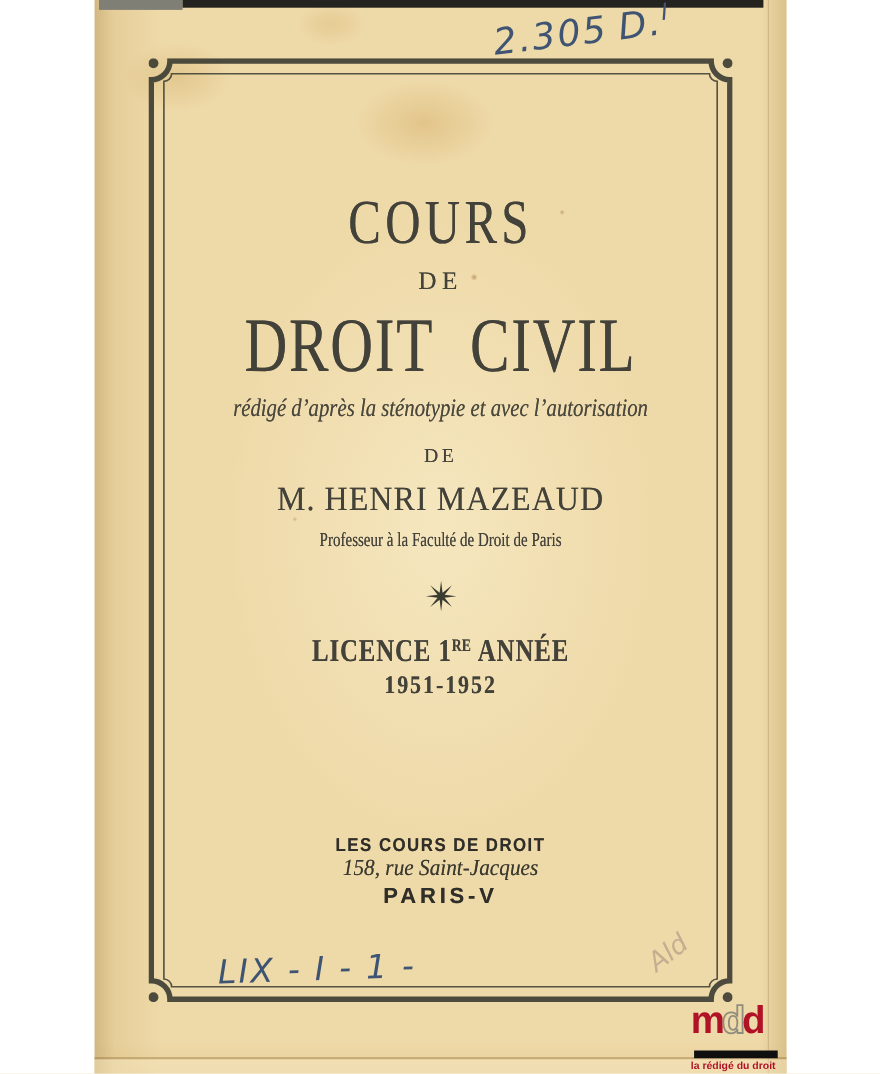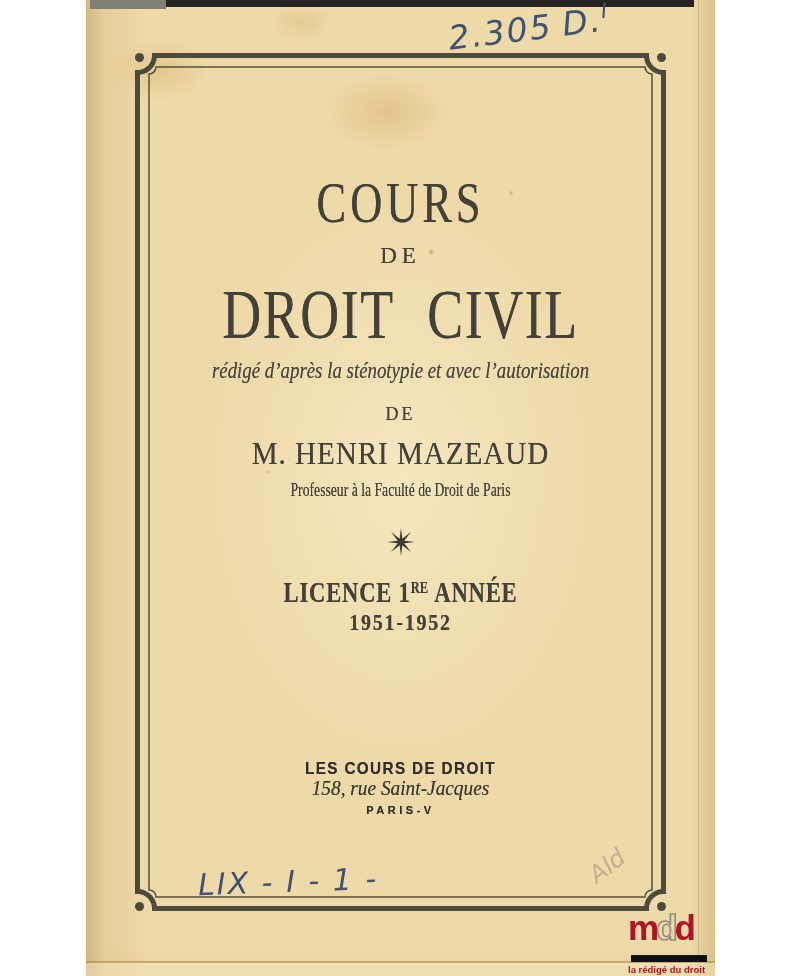--- a/index.html
+++ b/index.html
@@ -50,21 +50,21 @@
   .t-author { top:436px; font-size:31px; letter-spacing:1px; transform:scaleX(0.94); }
   .t-prof   { top:480px; font-size:18px; transform:scaleX(0.76); }
   .t-star   { top:528px; line-height:0; }
   .t-licence{ top:576px; font-size:29px; font-weight:bold; letter-spacing:1px; transform:scaleX(0.78); }
   .t-licence .sup { font-size:16px; vertical-align:9px; letter-spacing:0; }
   .t-licence .suffix { margin-left:0.28em; }
   .t-years  { top:610px; font-size:23px; font-weight:bold; letter-spacing:2px; transform:scaleX(0.87); }
   .t-pubname{ top:759px; font-size:17px; font-weight:bold; letter-spacing:1.5px;
               font-family:"Liberation Sans", sans-serif; color:#2f2e28; transform:scaleX(0.9); }
   .t-pubaddr{ top:776px; font-size:21px; font-style:italic; transform:scaleX(0.92); color:#3a392f; }
-  .t-pubcity{ top:804px; font-size:11px; font-weight:bold; letter-spacing:3.5px;
+  .t-pubcity{ top:804px; font-size:20px; font-weight:bold; letter-spacing:3.5px;
               font-family:"Liberation Sans", sans-serif; color:#2f2e28; }
 
   
   .hw {
     position:absolute; color:#3e5472; white-space:nowrap;
     font-family:"DejaVu Sans", sans-serif; font-style:italic;
   }
   .hw-inventory { left:362px; top:8px; font-size:33px; letter-spacing:2px; transform:rotate(-7deg); }
   .hw-inventory .sup { font-size:21px; vertical-align:13px; }
   .hw-inventory .suffix { margin-left:10px; }

